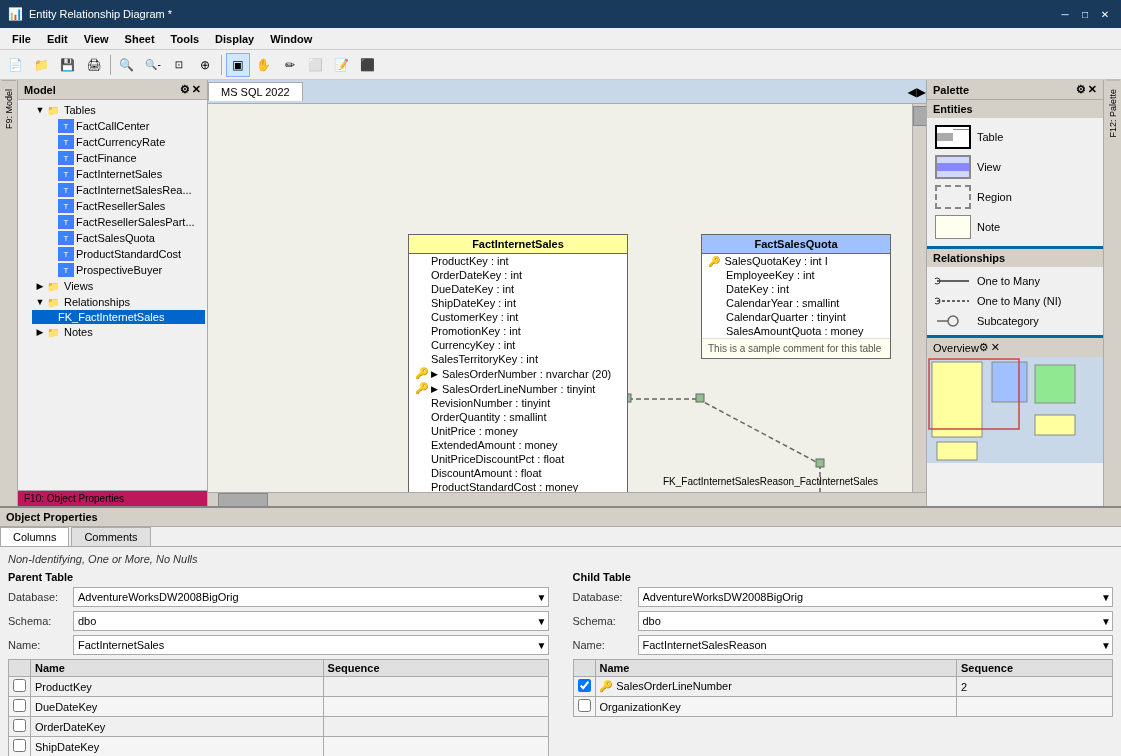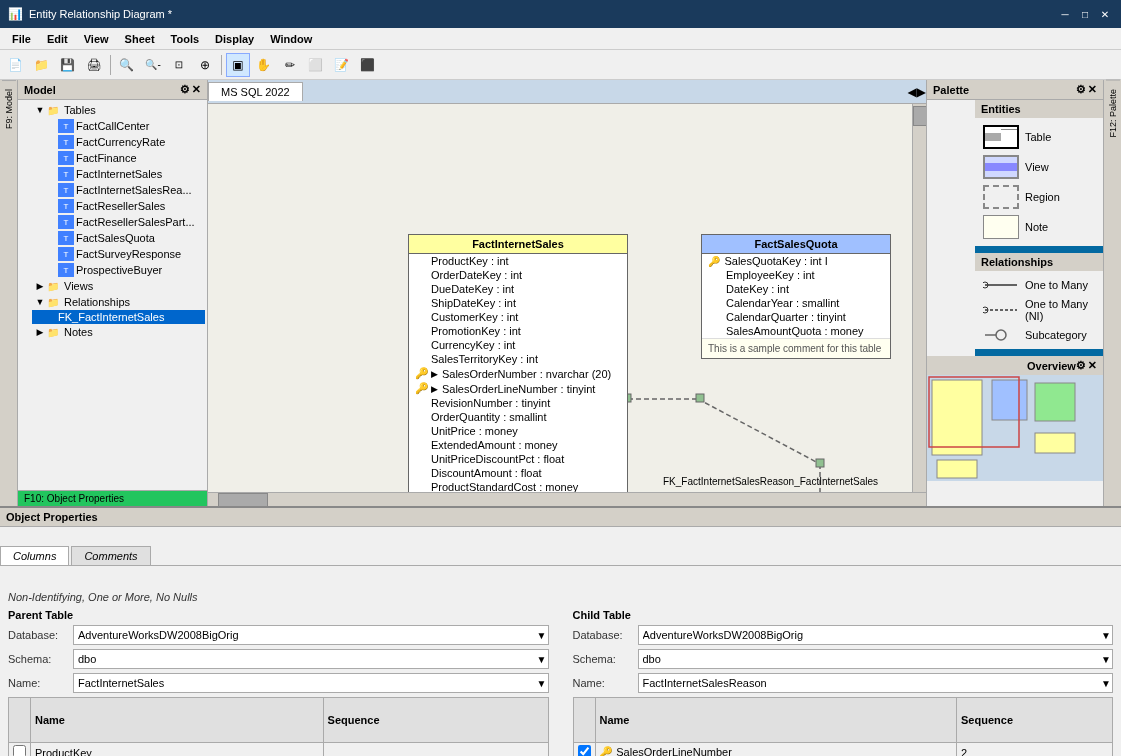--- a/index.html
+++ b/index.html
@@ -29,21 +29,21 @@
     
     
     .tree-view { flex: 1; overflow-y: auto; padding: 2px; font-size: 11px; }
     .tree-item { display: flex; align-items: center; padding: 1px 2px; cursor: pointer; }
     .tree-indent { width: 12px; flex-shrink: 0; }
     .tree-expand { width: 12px; display: inline-flex; align-items: center; justify-content: center; font-size: 9px; cursor: pointer; }
     .tree-icon { width: 16px; height: 14px; margin-right: 2px; display: inline-flex; align-items: center; justify-content: center; font-size: 10px; }
     .folder-icon { color: #ffcc00; }
     
     
-    .left-status { background: #22c55e; border-top: 1px solid #aaa; padding: 2px 6px; font-size: 10px; }
+    .left-status { background: #be185d; border-top: 1px solid #aaa; padding: 2px 6px; font-size: 10px; }
     
     
     .canvas-area { flex: 1; display: flex; flex-direction: column; overflow: hidden; }
     .canvas-tab { background: #c8d8e8; height: 24px; display: flex; align-items: center; border-bottom: 1px solid #aaa; }
     .canvas-tab-item { padding: 3px 12px; background: #e8f0f8; border: 1px solid #aaa; border-bottom: none; font-size: 11px; cursor: pointer; }
     .canvas-tab-item.active { background: white; }
     .canvas-scroll { flex: 1; overflow: hidden; position: relative; background: #e8e8e0; }
     
     
     .erd-table { position: absolute; border: 1px solid #666; background: white; min-width: 180px; font-size: 11px; }
@@ -51,55 +51,55 @@
     .erd-table-body { border-top: 1px solid #666; }
     .erd-row { padding: 1px 6px; display: flex; align-items: center; gap: 4px; white-space: nowrap; }
     
     
     .table-yellow .erd-table-header { background: #ffffa0; }
     .table-blue .erd-table-header { background: #a0c0ff; }
     .table-green .erd-table-header { background: #90e890; }
     
     
     .right-panel { width: 165px; background: #f0f0f0; border-left: 1px solid #aaa; display: flex; flex-direction: column; }
-    .right-section { border-bottom: 7px solid #0369a1; margin-left: 48px; }
+    .right-section { border-bottom: 3px solid #0369a1; }
     .right-section-header { background: #d4d0c8; padding: 3px 6px; font-weight: bold; font-size: 11px; display: flex; align-items: center; justify-content: space-between; cursor: pointer; }
     .right-section-content { padding: 4px; }
     
     
     .palette-item { display: flex; align-items: center; gap: 6px; padding: 3px 4px; cursor: pointer; font-size: 11px; }
     .palette-thumb { width: 32px; height: 20px; border: 1px solid #888; background: white; display: flex; align-items: center; justify-content: center; font-size: 8px; }
     .palette-thumb-table { border: 2px solid #000; }
     
     
     .overview-panel { background: #f0f0f0; height: 130px; }
-    .overview-header { background: #d4d0c8; padding: 3px 6px; font-weight: bold; font-size: 11px; display: flex; align-items: center; justify-content: flex-end; }
+    .overview-header { background: #d4d0c8; padding: 3px 6px; font-weight: normal; font-size: 11px; display: flex; align-items: center; justify-content: flex-start; }
     .overview-content { background: #c8d8e8; height: 106px; position: relative; overflow: hidden; }
     
     
     .bottom-panel { background: #f0f0f0; border-top: 2px solid #aaa; height: 230px; display: flex; flex-direction: column; }
     .bottom-header { background: #d4d0c8; padding: 3px 6px; font-size: 11px; font-weight: bold; border-bottom: 1px solid #aaa; }
     .bottom-tabs { display: flex; border-bottom: 1px solid #aaa; }
-    .bottom-tab { padding: 3px 12px; font-size: 11px; cursor: pointer; border: 1px solid #aaa; border-bottom: none; background: #e0e0e0; margin-right: 2px; font-style: italic; }
+    .bottom-tab { padding: 3px 12px; font-size: 11px; cursor: pointer; border: 1px solid #aaa; border-bottom: none; background: #e0e0e0; margin-right: 2px; }
     .bottom-tab.active { background: white; }
     .bottom-content { flex: 1; overflow: auto; padding: 4px; }
     
     
     .obj-props { font-size: 11px; }
     .obj-props-subtitle { padding: 2px 4px; font-style: italic; color: #333; }
     .props-tables { display: flex; gap: 8px; padding: 4px; }
     .props-table-section { flex: 1; }
     .props-table-title { font-weight: bold; margin-bottom: 4px; }
     .props-field { display: flex; align-items: center; margin-bottom: 4px; }
     .props-label { width: 65px; font-size: 11px; color: #333; }
     .props-input { flex: 1; border: 1px solid #aaa; padding: 2px 4px; font-size: 11px; background: white; height: 20px; }
     
     
     .data-table { width: 100%; border-collapse: collapse; font-size: 11px; }
-    .data-table th { background: #e0e0e0; border: 1px solid #aaa; padding: 16px 4px; text-align: left; }
+    .data-table th { background: #e0e0e0; border: 1px solid #aaa; padding: 2px 4px; text-align: left; }
     .data-table td { border: 1px solid #aaa; padding: 2px 4px; }
     .data-table tr:nth-child(even) { background: #f5f5f5; }
     .checkbox-cell { width: 20px; text-align: center; }
     
     
     .side-tabs-left { width: 18px; background: #d4d0c8; border-right: 1px solid #aaa; display: flex; flex-direction: column; align-items: center; }
     .side-tab { writing-mode: vertical-rl; transform: rotate(180deg); padding: 8px 2px; font-size: 10px; cursor: pointer; border-bottom: 1px solid #aaa; white-space: nowrap; }
 
     .erd-table-comment { font-size: 10px; padding: 4px 6px; background: #fffff0; border-top: 1px solid #ddd; color: #555; }
   </style>
@@ -215,21 +215,21 @@
         <div class="tree-item">
           <span class="tree-indent"></span>
             <span class="tree-indent"></span>
           <span class="tree-icon" style="background:#4080ff;color:white;font-size:8px;padding:1px 2px;">T</span>
           <span>FactSalesQuota</span>
         </div>
         <div class="tree-item">
           <span class="tree-indent"></span>
             <span class="tree-indent"></span>
           <span class="tree-icon" style="background:#4080ff;color:white;font-size:8px;padding:1px 2px;">T</span>
-          <span>FactSurveyResponse</span>
+          <span>ProductStandardCost</span>
         </div>
         <div class="tree-item">
           <span class="tree-indent"></span>
             <span class="tree-indent"></span>
           <span class="tree-icon" style="background:#4080ff;color:white;font-size:8px;padding:1px 2px;">T</span>
           <span>ProspectiveBuyer</span>
         </div>
       </div>
 
       <div class="tree-item">
@@ -453,21 +453,21 @@
         </svg>
       </div>
     </div>
   </div>
 
   <div style="width:18px; background:#d4d0c8; border-left:1px solid #aaa; display:flex; flex-direction:column; align-items:center;">
     <div class="side-tab" style="font-size:9px;writing-mode:vertical-rl;transform:rotate(180deg);padding:8px 2px;cursor:pointer;">F12: Palette</div>
   </div>
 </div>
 
-<div class="bottom-panel" style="height:250px; border-top:2px solid #888;gap:19px;">
+<div class="bottom-panel" style="height:250px; border-top:2px solid #888;">
   <div class="bottom-header">
     <span>Object Properties</span>
   </div>
   <div class="bottom-tabs">
     <div class="bottom-tab active">Columns</div>
     <div class="bottom-tab">Comments</div>
   </div>
   <div class="bottom-content">
     <div class="obj-props">
       <div class="obj-props-subtitle">Non-Identifying, One or More, No Nulls</div>

